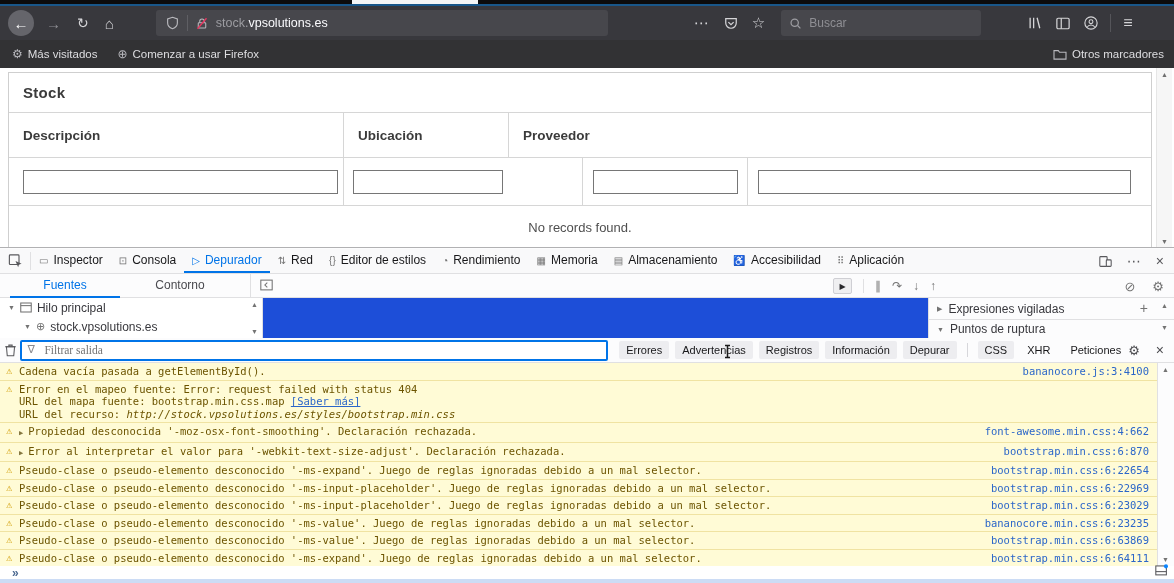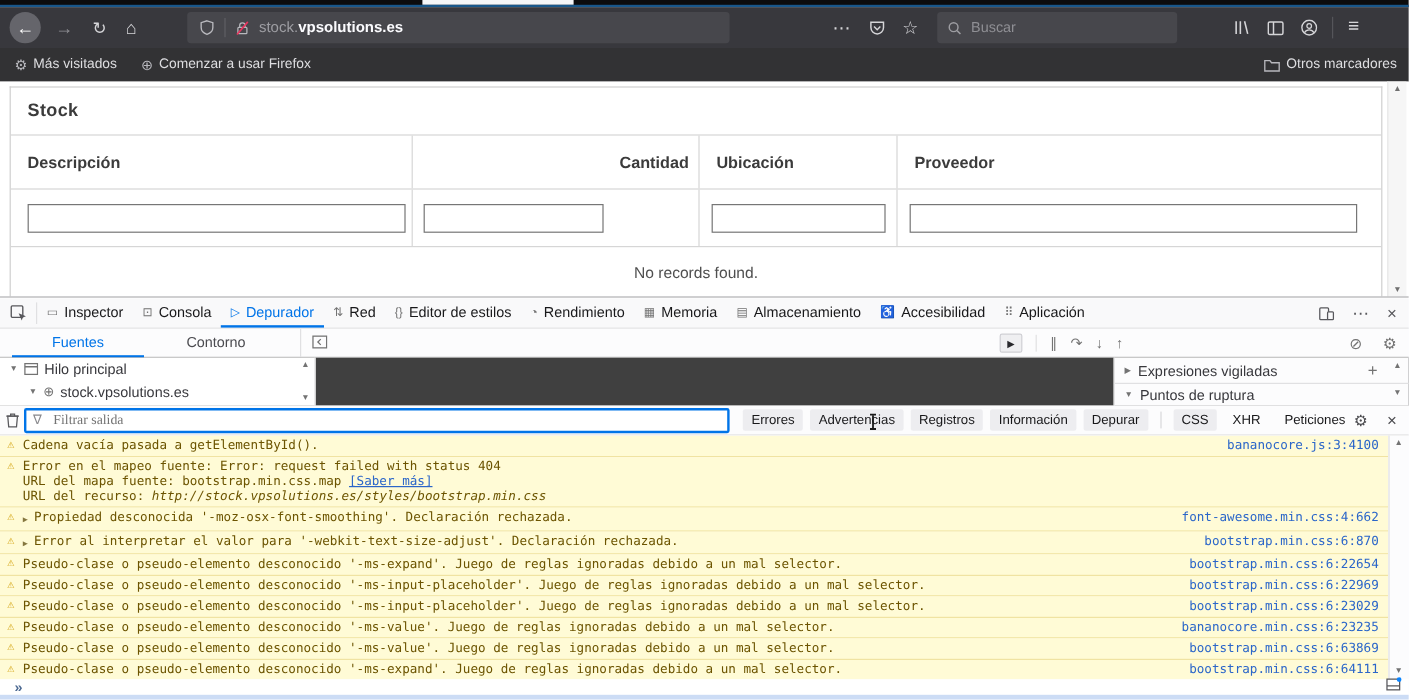--- a/index.html
+++ b/index.html
@@ -16,21 +16,21 @@
 .nav-bar{position:absolute;left:0;top:6px;width:1174px;height:34px;background:#38383d;display:flex;align-items:center;color:#d5d5d8}
 .back-btn{width:26px;height:26px;border-radius:50%;background:#65656b;color:#fff;display:flex;align-items:center;justify-content:center;font-size:15px;margin-left:8px;flex:none}
 .fwd-btn{margin-left:12px;color:#8f8f94;font-size:15px}
 .reload-btn{margin-left:16px;font-size:14px}
 .home-btn{margin-left:16px;font-size:15px}
 .url-bar{margin-left:42px;width:452px;height:26px;background:#47474c;border-radius:3px;display:flex;align-items:center;padding:0 10px;gap:8px;flex:none}
 .url-bar .sep-v{width:1px;height:16px;background:#5f5f64}
 .lock-wrap{position:relative;color:#b8b8bd}
 .url-text{font-size:12.5px;white-space:nowrap}
 .url-sub{color:#9d9da2}
-.url-dom{color:#fbfbfe;font-weight:700}
+.url-dom{color:#fbfbfe;font-weight:400}
 .dots-btn{margin-left:86px;font-size:15px;letter-spacing:1px}
 .pocket-btn{margin-left:14px;color:#d5d5d8}
 .star-btn{margin-left:14px;font-size:15px}
 .search-bar{margin-left:16px;width:200px;height:26px;background:#47474c;border-radius:3px;display:flex;align-items:center;padding:0 8px;gap:7px;flex:none;color:#9d9da2}
 .search-bar input{background:transparent;border:none;outline:none;color:#eab308;font-size:12px;width:130px;font-family:"Liberation Sans",sans-serif}
 .search-bar input::placeholder{color:#8f8f94}
 .lib-btn{margin-left:46px}
 .sidebar-btn{margin-left:14px}
 .account-btn{margin-left:14px}
 .nav-sep2{margin-left:12px;width:1px;height:18px;background:#55555a}
@@ -83,21 +83,21 @@
 .src-tab.active{color:#0074e8;border-bottom-color:#0074e8}
 .st1{left:10px}.st2{left:125px}
 .row2-sep{position:absolute;left:250px;top:0;width:1px;height:24px;background:#e0e0e2}
 .toggle-panes{position:absolute;left:260px;top:5px;color:#737373}
 .dbg-controls{position:absolute;left:833px;top:0;height:24px;display:flex;align-items:center;gap:11px;color:#737373;font-size:12px}
 .resume-box{width:19px;height:16px;border:1px solid #cfcfd4;background:#efeff1;border-radius:2px;display:flex;align-items:center;justify-content:center;font-size:8px;color:#28282c}
 .ctl-sep{width:1px;height:14px;background:#e0e0e2}
 .dbg-right{position:absolute;right:10px;top:0;height:24px;display:flex;align-items:center;gap:17px;color:#737373;font-size:13px}
 
 
-.dt-body{position:absolute;left:0;top:50px;width:1174px;height:40px;background:#404040}
+.dt-body{position:absolute;left:0;top:50px;width:1174px;height:40px;background:#1d4ed8}
 .tree-pane{position:absolute;left:0;top:0;width:263px;height:40px;border-right:1px solid #e0e0e2;background:#fff}
 .tree-row{height:19px;display:flex;align-items:center;font-size:12px;color:#38383d}
 .tr1{padding-left:8px}.tr2{padding-left:24px}
 .tree-caret{font-size:7px;color:#737373;margin-right:5px}
 .tree-ic{color:#737373;margin-right:5px;display:flex}
 .globe-ic{font-size:11px}
 .tp-up{position:absolute;right:4px;top:3px;font-size:7px;color:#737373}
 .tp-down{position:absolute;right:4px;bottom:3px;font-size:7px;color:#737373}
 .dt-right{position:absolute;left:928px;top:0;right:0;height:40px;border-left:1px solid #e0e0e2;background:#fcfcfd}
 .watch-row{height:22px;border-bottom:1px solid #e0e0e2;display:flex;align-items:center;padding-left:8px;font-size:12px;color:#38383d;position:relative}
@@ -238,21 +238,20 @@
       </span>
       <span>Otros marcadores</span>
     </div>
   </div>
 
   <div class="page">
     <div class="panel">
       <div class="p-title">Stock</div>
       <div class="p-head">
         <div class="c1">Descripción</div>
-        <div class="c2">Cantidad</div>
         <div class="c3">Ubicación</div>
         <div class="c4">Proveedor</div>
       </div>
       <div class="p-filter">
         <div class="c1">
             <input class="fi1" type="text" style="">
           </div>
         <div class="c2">
             <input class="fi2" type="text" style="">
           </div>

